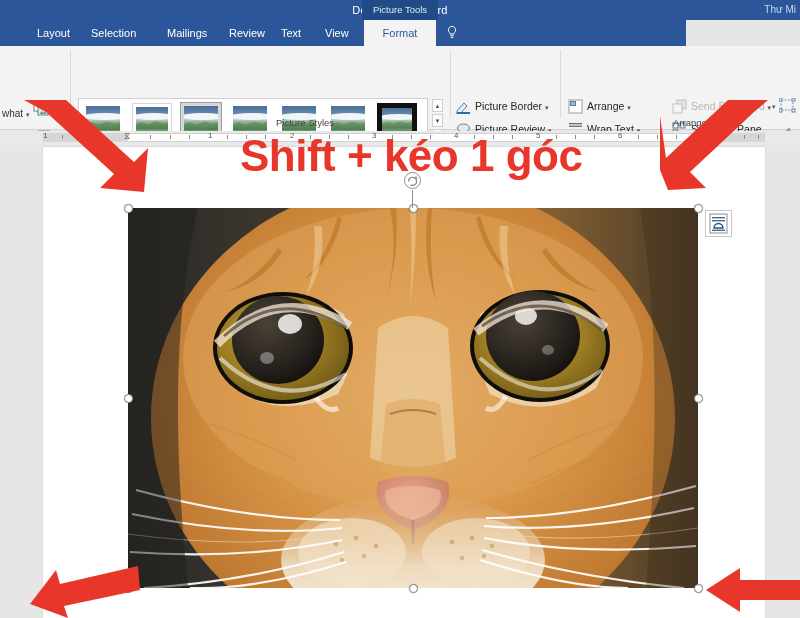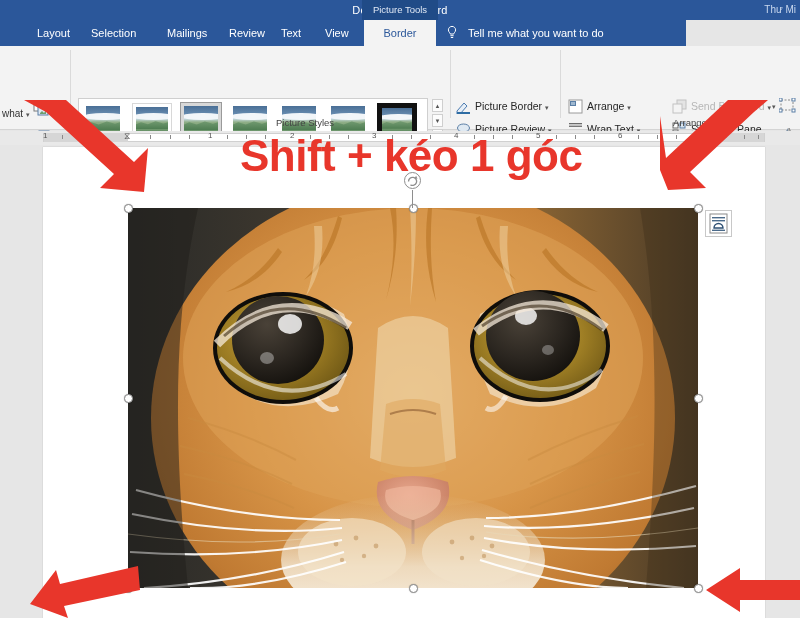--- a/index.html
+++ b/index.html
@@ -189,28 +189,27 @@
   <div id="tb-right">Thư Mi</div>
 </div>
 
 <div id="tabstrip">
   <div class="tab" style="left:30px;">Layout</div>
   <div class="tab" style="left:84px;">Selection</div>
   <div class="tab" style="left:160px;">Mailings</div>
   <div class="tab" style="left:222px;">Review</div>
   <div class="tab" style="left:274px;">Text</div>
   <div class="tab" style="left:318px;">View</div>
-  <div class="tab active" style="left:364px;width:72px;">Border</div>
+  <div class="tab active" style="left:364px;width:72px;">Format</div>
 
   <svg id="bulb" viewBox="0 0 16 16">
     <path d="M8 1.4c-2.1 0-3.6 1.6-3.6 3.5 0 1.3.6 2.1 1.2 2.8.4.5.6.8.6 1.3h3.6c0-.5.2-.8.6-1.3.6-.7 1.2-1.5 1.2-2.8 0-1.9-1.5-3.5-3.6-3.5z" fill="none" stroke="#ffffff" stroke-width="1"></path>
     <rect x="6.4" y="10.2" width="3.2" height="1" fill="#ffffff"></rect>
     <rect x="6.8" y="12" width="2.4" height="1" fill="#ffffff"></rect>
   </svg>
-  <div id="tellme">Tell me what you want to do</div>
 </div>
 
 <div id="ribbon">
 
   <div class="mini-btn" style="left:2px;top:62px;">
     <span>what</span>
     <span class="caret">▾</span>
   </div>
 
   <svg class="mini-ico" style="left:33px;top:56px;" viewBox="0 0 17 15">

